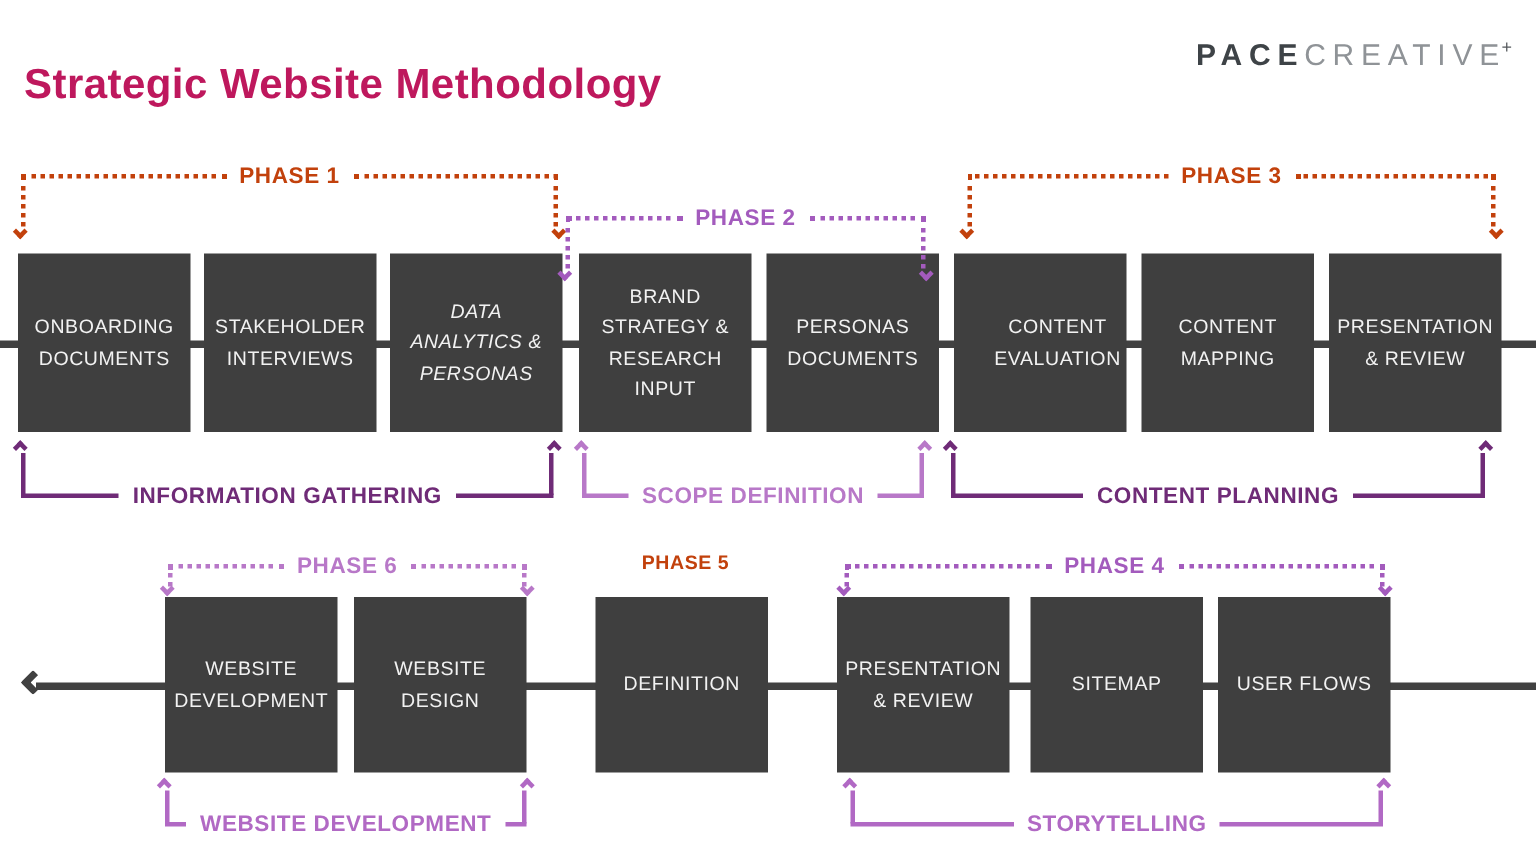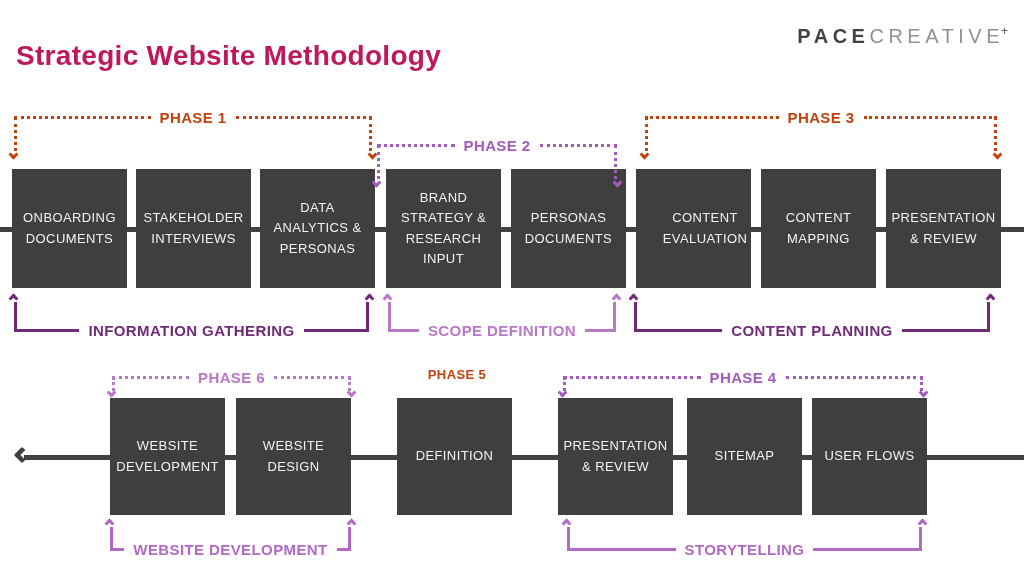--- a/index.html
+++ b/index.html
@@ -93,21 +93,21 @@
     <span class="lbl">PHASE 3</span>
     <span class="seg"></span>
     <span class="vdrop" style="left:0;top:10px;height:34px;"></span>
     <span class="vdrop" style="right:0;top:10px;height:34px;"></span>
     <span class="chev down" style="left:-4px;top:44px;"></span>
     <span class="chev down" style="right:-4px;top:44px;"></span>
   </div>
 
   <div class="box row1-box" style="left:12px;">ONBOARDING DOCUMENTS</div>
   <div class="box row1-box" style="left:136px;">STAKEHOLDER INTERVIEWS</div>
-  <div class="box row1-box" style="left:260px;">DATA ANALYTICS &amp; PERSONAS</div>
+  <div class="box row1-box" style="left:260px;font-style:italic;">DATA ANALYTICS &amp; PERSONAS</div>
   <div class="box row1-box" style="left:386px;">BRAND STRATEGY &amp; RESEARCH INPUT</div>
   <div class="box row1-box" style="left:511px;">PERSONAS DOCUMENTS</div>
   <div class="box row1-box" style="left:636px;padding-left:28px;">CONTENT EVALUATION</div>
   <div class="box row1-box" style="left:761px;">CONTENT MAPPING</div>
   <div class="box row1-box" style="left:886px;">PRESENTATION &amp; REVIEW</div>
 
   <div class="bracket solid c-plum" style="left:14px;top:320px;width:355px;">
     <span class="vup" style="left:0;top:-18px;height:28px;"></span>
     <span class="chev up" style="left:-4px;top:-25px;"></span>
     <span class="seg"></span>

